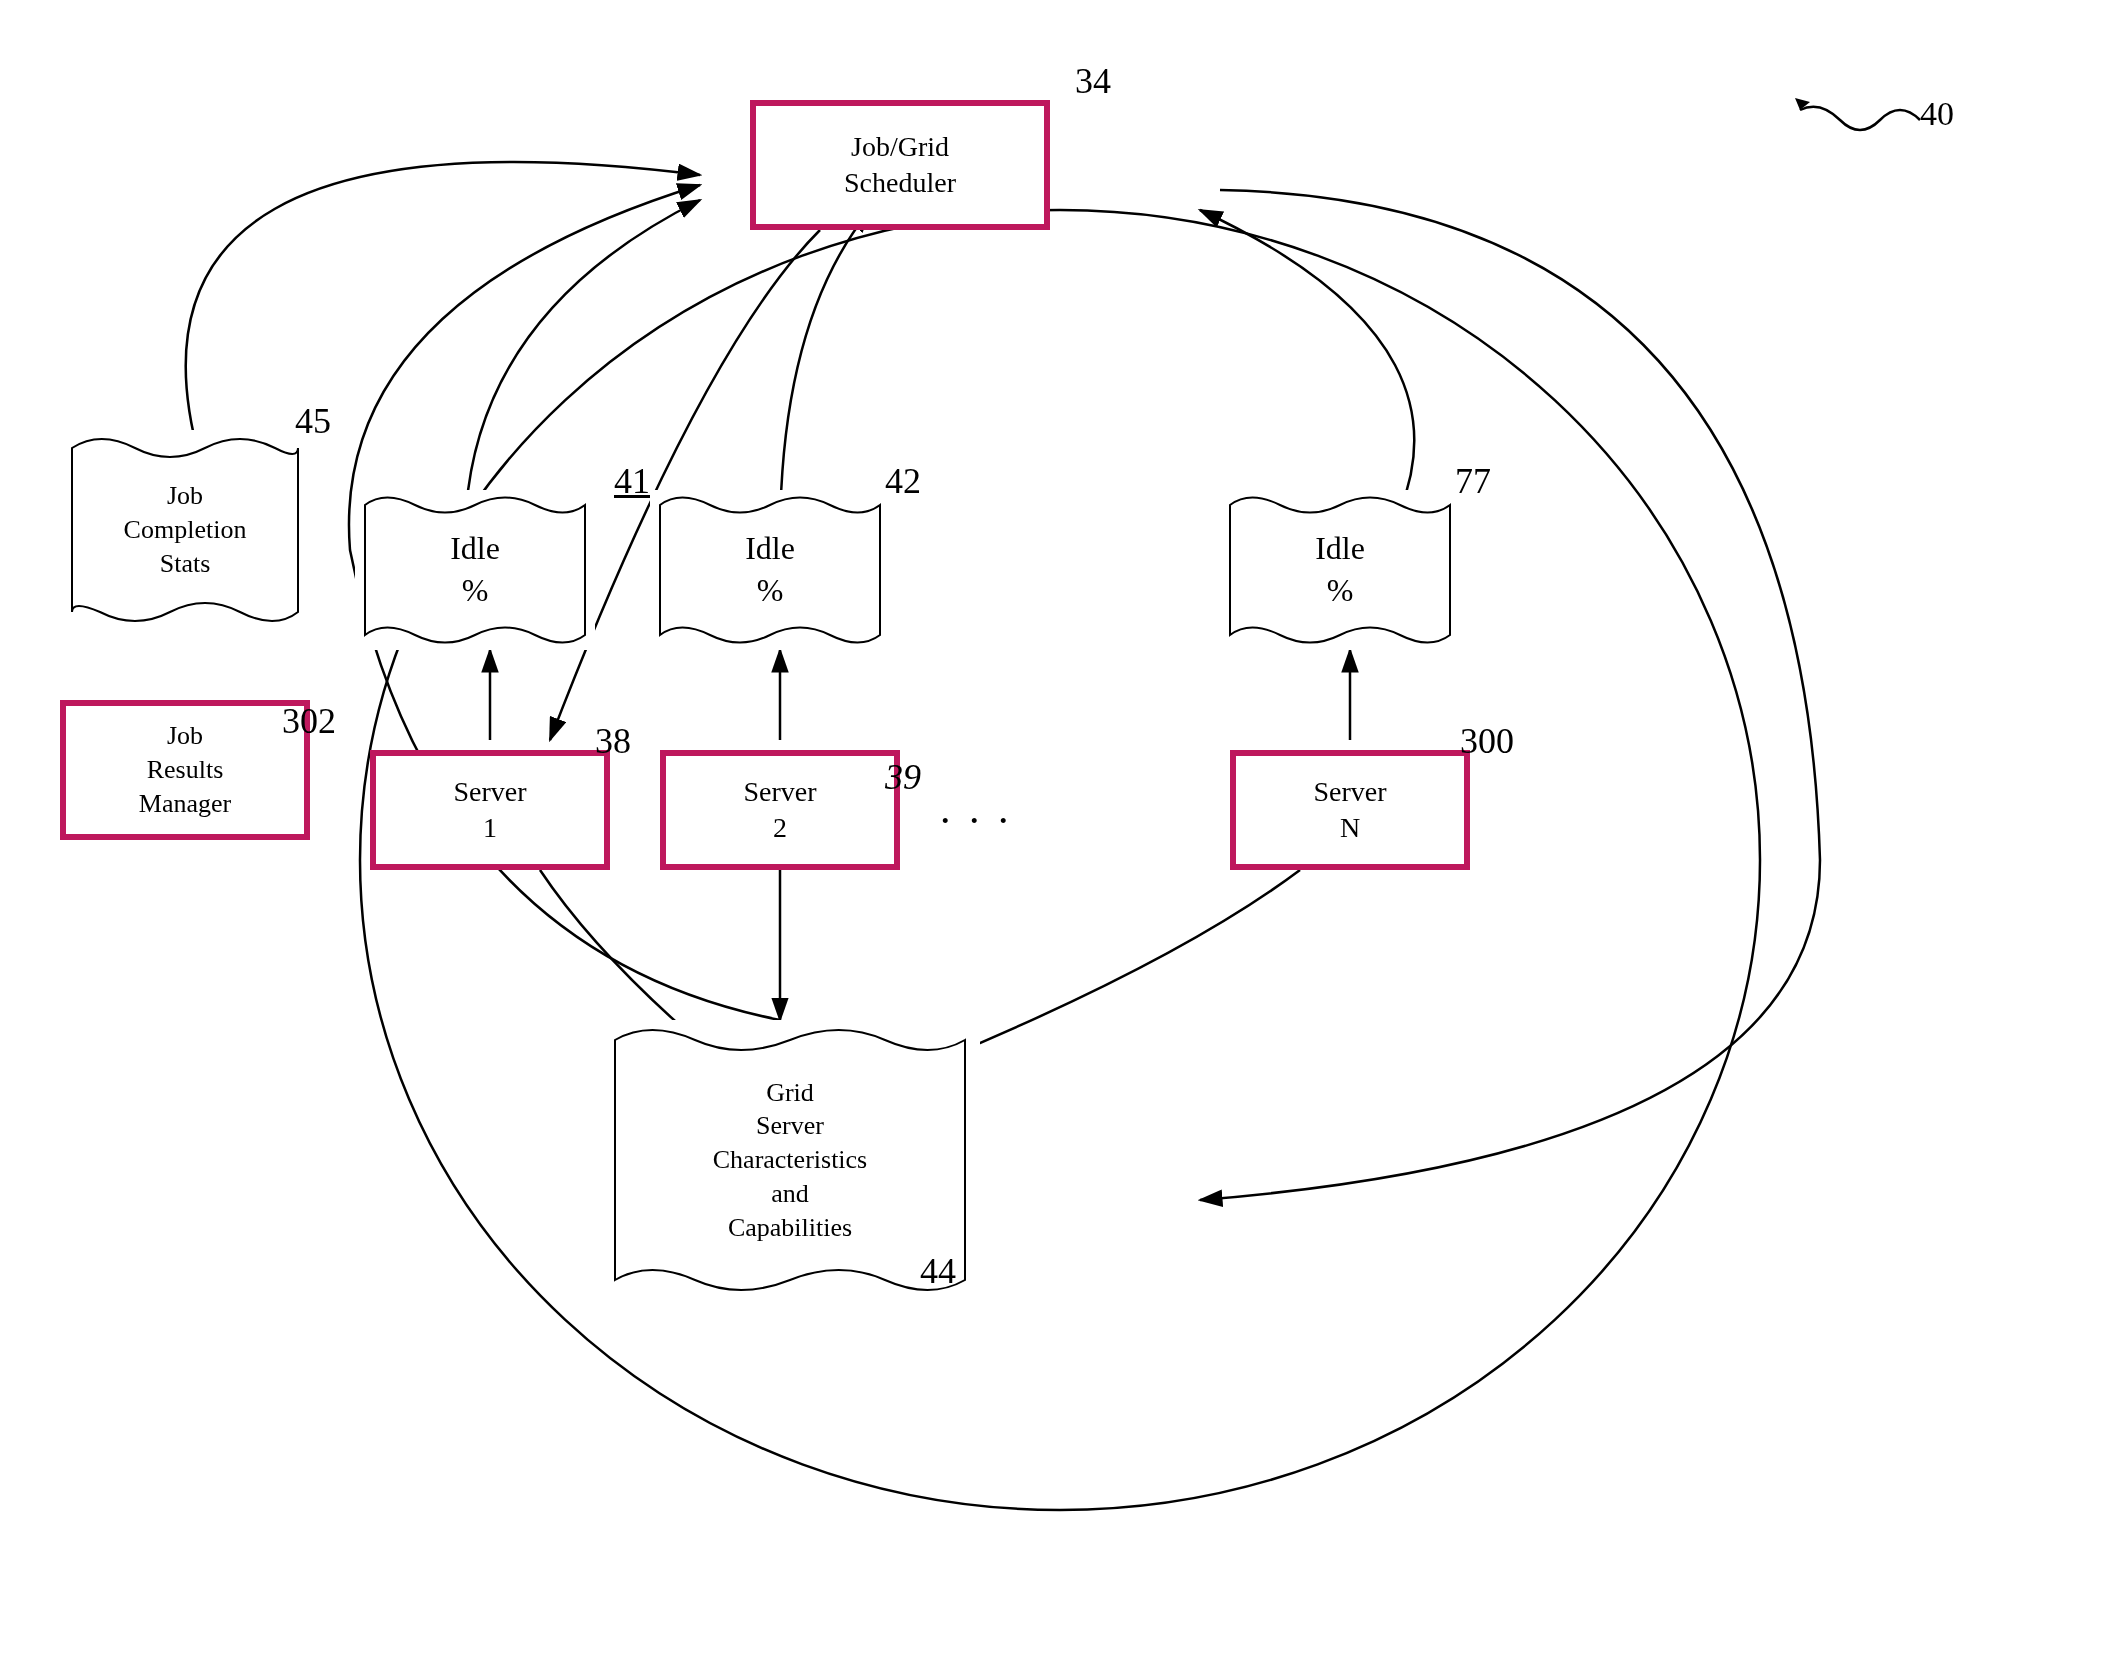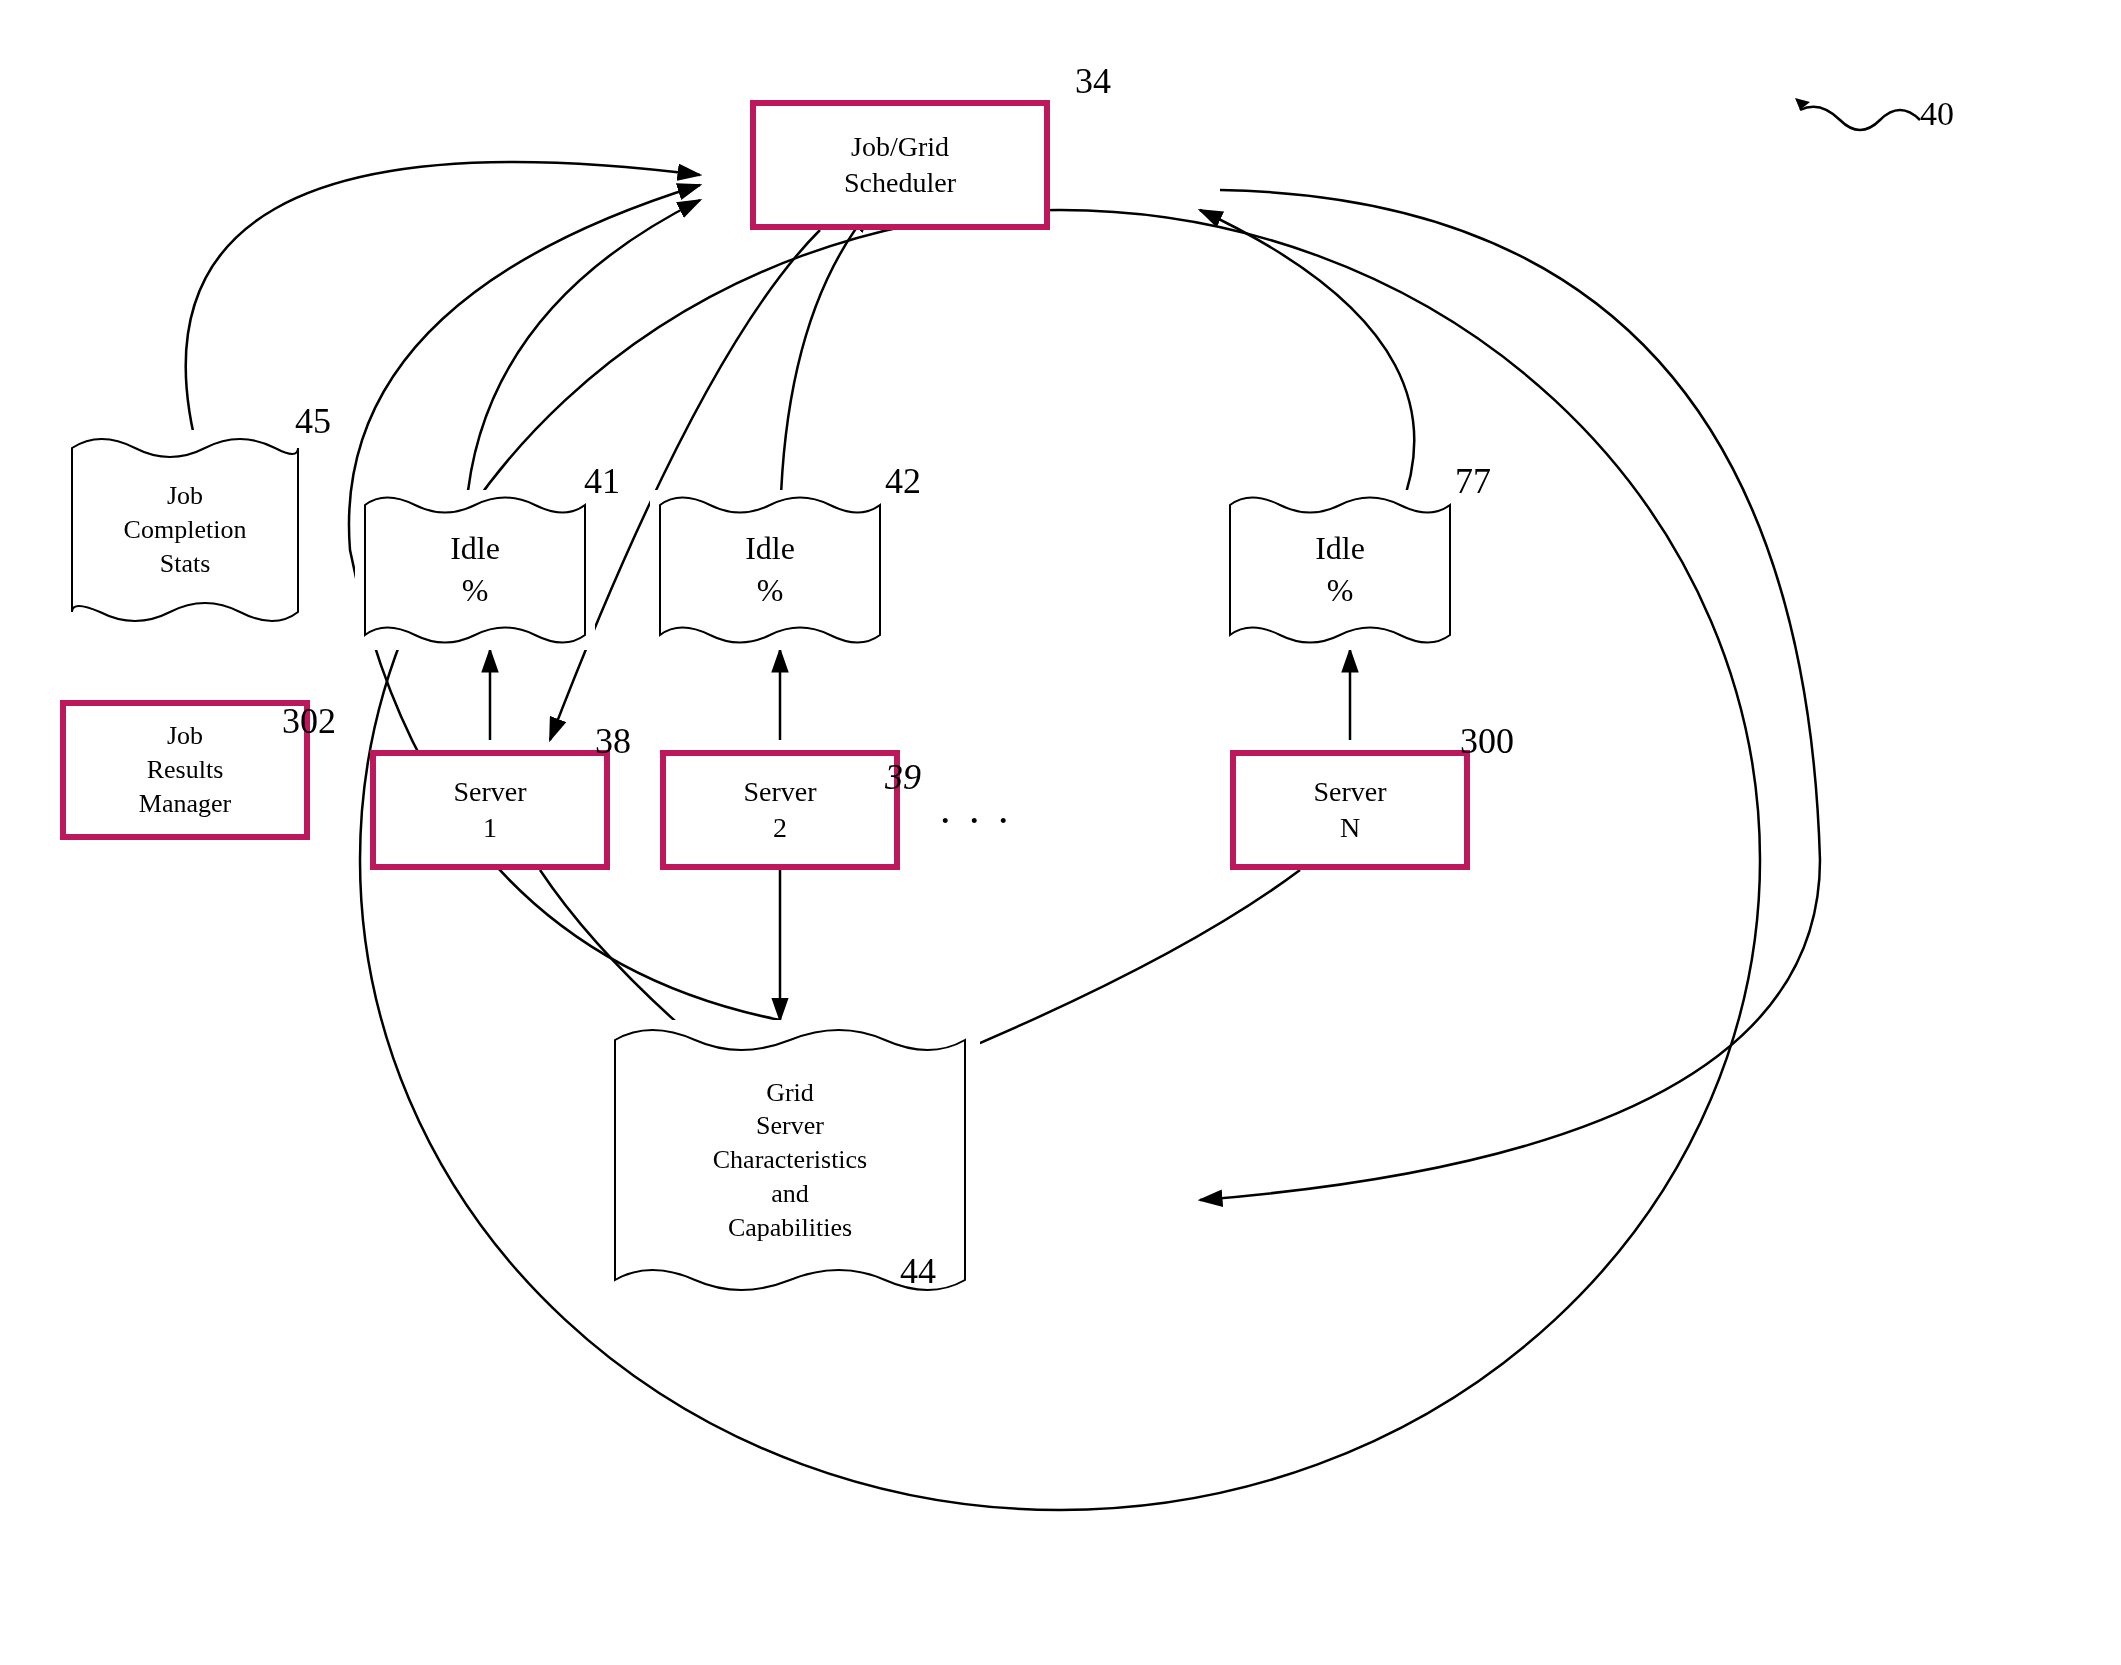--- a/index.html
+++ b/index.html
@@ -151,21 +151,21 @@
   <div class="ref-num" style="left: 1460px; top: 720px;">300</div>
 
   <div class="dots-label" style="left: 940px; top: 785px;">. . .</div>
 
   <div class="wavy-box" style="left: 355px; top: 490px; width: 240px; height: 160px;">
     <svg viewBox="0 0 240 160" preserveAspectRatio="none">
       <path d="M 10,15 Q 30,0 60,15 Q 90,30 120,15 Q 150,0 180,15 Q 210,30 230,15 L 230,145 Q 210,160 180,145 Q 150,130 120,145 Q 90,160 60,145 Q 30,130 10,145 Z" fill="#fff" stroke="#000" stroke-width="2"></path>
     </svg>
     <span class="label">Idle<br>%</span>
   </div>
-  <div class="ref-num" style="left: 584px; top: 460px;">41</div>
+  <div class="ref-num" style="left: 614px; top: 460px; text-decoration: underline;">41</div>
 
   <div class="wavy-box" style="left: 650px; top: 490px; width: 240px; height: 160px;">
     <svg viewBox="0 0 240 160" preserveAspectRatio="none">
       <path d="M 10,15 Q 30,0 60,15 Q 90,30 120,15 Q 150,0 180,15 Q 210,30 230,15 L 230,145 Q 210,160 180,145 Q 150,130 120,145 Q 90,160 60,145 Q 30,130 10,145 Z" fill="#fff" stroke="#000" stroke-width="2"></path>
     </svg>
     <span class="label">Idle<br>%</span>
   </div>
   <div class="ref-num" style="left: 885px; top: 460px;">42</div>
 
   <div class="wavy-box" style="left: 1220px; top: 490px; width: 240px; height: 160px;">
@@ -175,21 +175,21 @@
     <span class="label">Idle<br>%</span>
   </div>
   <div class="ref-num" style="left: 1455px; top: 460px;">77</div>
 
   <div class="wavy-box" style="left: 600px; top: 1020px; width: 380px; height: 280px; font-size: 26px;">
     <svg viewBox="0 0 380 280" preserveAspectRatio="none">
       <path d="M 15,20 Q 50,0 95,20 Q 140,40 190,20 Q 240,0 285,20 Q 330,40 365,20 L 365,260 Q 330,280 285,260 Q 240,240 190,260 Q 140,280 95,260 Q 50,240 15,260 Z" fill="#fff" stroke="#000" stroke-width="2"></path>
     </svg>
     <span class="label">Grid<br>Server<br>Characteristics<br>and<br>Capabilities</span>
   </div>
-  <div class="ref-num" style="left: 900px; top: 1250px;">44</div>
+  <div class="ref-num" style="left: 920px; top: 1250px;">44</div>
 
   <div class="wavy-box" style="left: 60px; top: 430px; width: 250px; height: 200px; font-size: 26px;">
     <svg viewBox="0 0 250 200" preserveAspectRatio="none">
       <path d="M 12,18 Q 40,0 75,18 Q 110,36 145,18 Q 180,0 215,18 Q 238,30 238,18 L 238,182 Q 215,200 180,182 Q 145,164 110,182 Q 75,200 40,182 Q 12,170 12,182 Z" fill="#fff" stroke="#000" stroke-width="2"></path>
     </svg>
     <span class="label">Job<br>Completion<br>Stats</span>
   </div>
   <div class="ref-num" style="left: 295px; top: 400px;">45</div>
 
   <div class="box" style="left: 60px; top: 700px; width: 250px; height: 140px; font-size: 26px;">

